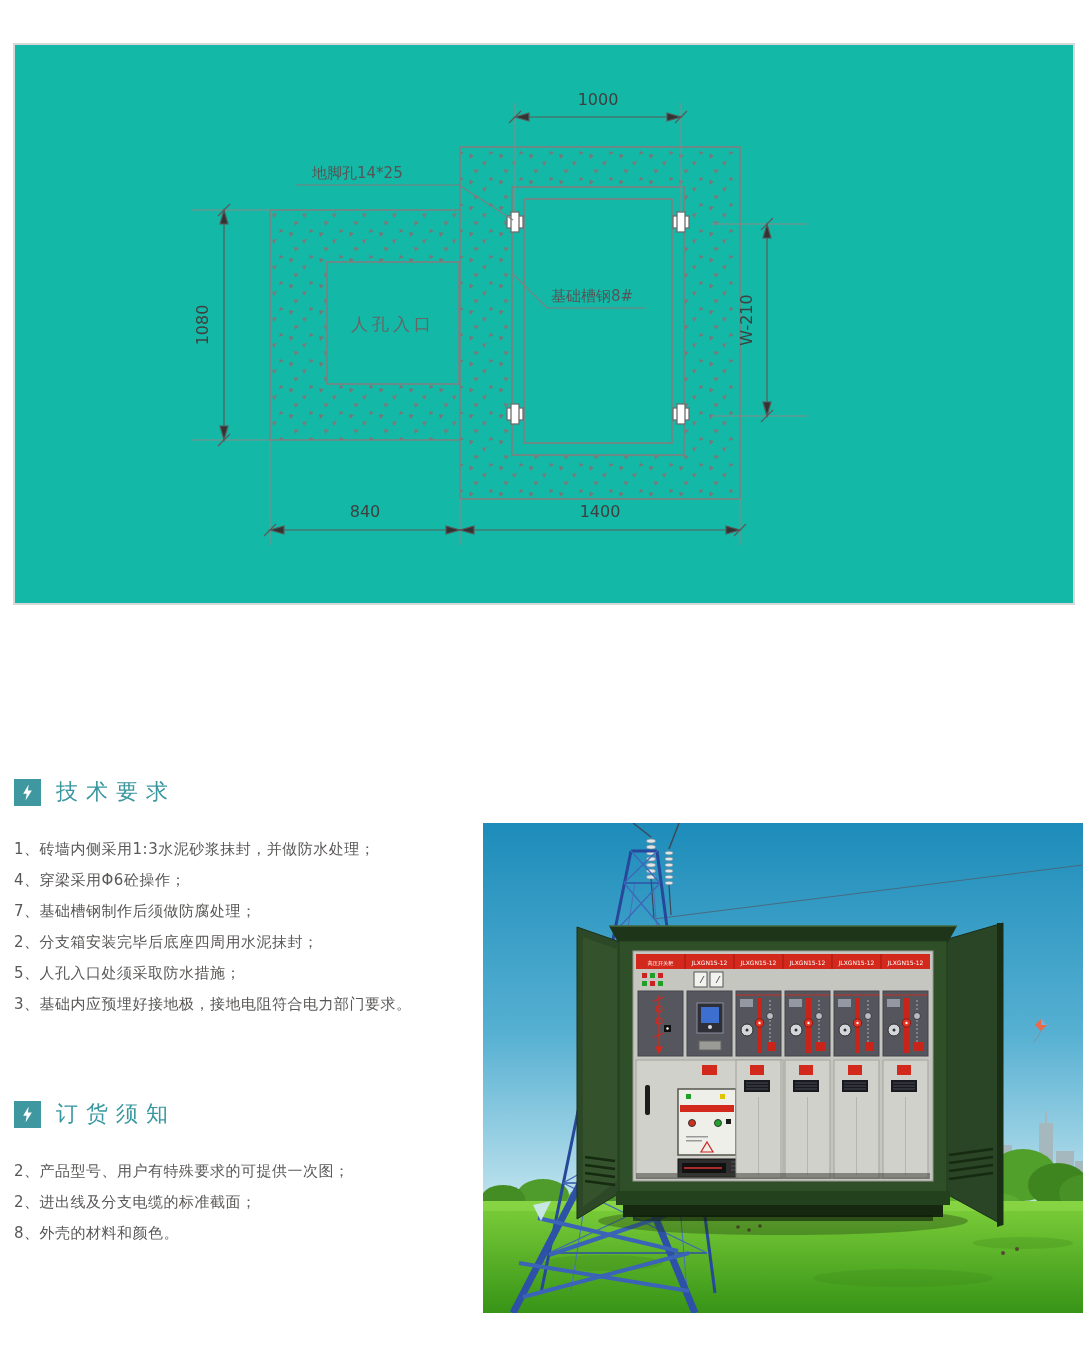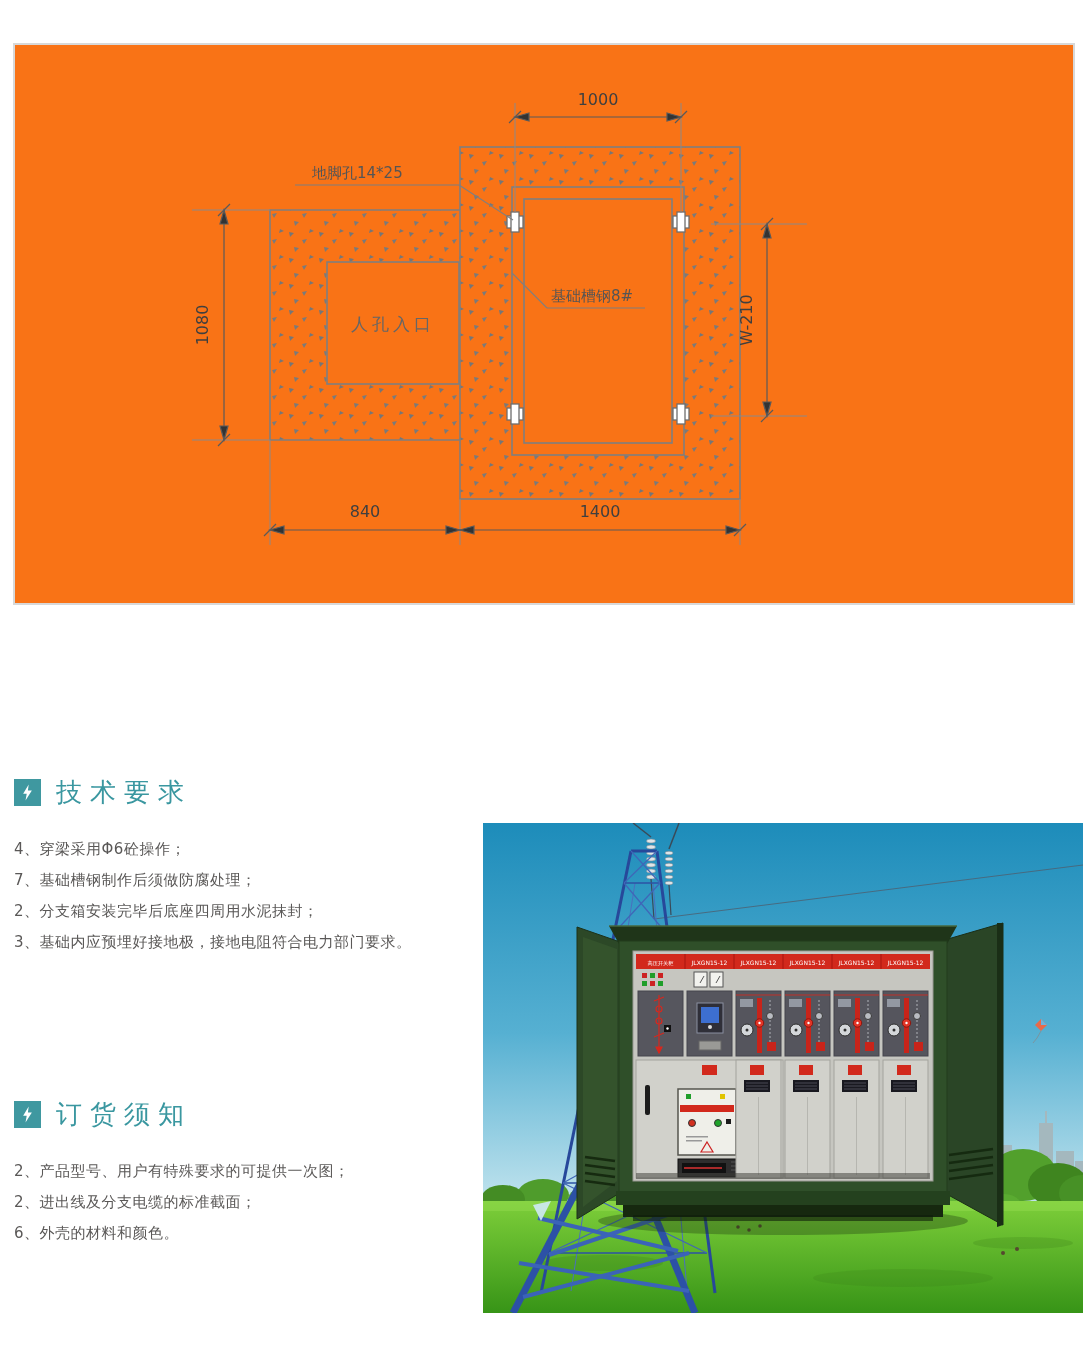--- a/index.html
+++ b/index.html
@@ -1,26 +1,26 @@
 <!DOCTYPE html>
 <html><head>
 <meta charset="utf-8">
 <style>
   html,body{margin:0;padding:0;background:#fff;}
   body{width:1090px;height:1364px;position:relative;font-family:"DejaVu Sans","Liberation Sans",sans-serif;overflow:hidden;}
-  .drawing-panel{position:absolute;left:13px;top:43px;width:1058px;height:558px;border:2px solid #d8d8d8;background:#f97316;}
+  .drawing-panel{position:absolute;left:13px;top:43px;width:1058px;height:558px;border:2px solid #d8d8d8;background:#14b8a6;}
   .drawing-panel svg{display:block;}
   .photo-wrap{position:absolute;left:483px;top:823px;width:600px;height:490px;}
   .info-section{position:absolute;left:14px;width:470px;}
   .tech{top:778px;}
   .order{top:1100px;}
   .sec-head{display:flex;align-items:center;gap:15px;}
   .sec-icon{width:27px;height:27px;background:#3f98a0;display:flex;align-items:center;justify-content:center;flex:0 0 auto;}
   .sec-icon svg{width:19px;height:19px;display:block;}
-  .sec-title{font-size:26px;color:#3a97a0;font-weight:400;letter-spacing:8px;margin:0;line-height:28px;}
+  .sec-title{font-size:22px;color:#3a97a0;font-weight:400;letter-spacing:8px;margin:0;line-height:28px;}
   .sec-list{list-style:none;margin:28px 0 0 0;padding:0;}
   .sec-list li{font-size:15px;color:#5a5857;line-height:31px;letter-spacing:.5px;white-space:nowrap;}
   .dim{font-size:16px;fill:#3f3f3f;}
   .cjk{font-size:15px;fill:#555;}
   .mh{font-size:17px;fill:#666;letter-spacing:4px;}
   .pl{font-size:6px;fill:#fff;text-anchor:middle;}
   .pl0{font-size:5.2px;}
 </style>
 </head>
 <body>
@@ -126,40 +126,42 @@
 <section class="info-section tech">
   <div class="sec-head">
     <span class="sec-icon">
       <svg viewBox="0 0 24 24">
           <polygon points="13.5,2 6.5,13.5 11,13.5 9.5,22 17.5,9.5 12.5,9.5" fill="#ffffff"></polygon>
         </svg>
     </span>
     <h2 class="sec-title">技术要求</h2>
   </div>
   <ul class="sec-list">
+    <li>1、砖墙内侧采用1:3水泥砂浆抹封，并做防水处理；</li>
     <li>4、穿梁采用Φ6砼操作；</li>
     <li>7、基础槽钢制作后须做防腐处理；</li>
     <li>2、分支箱安装完毕后底座四周用水泥抹封；</li>
+    <li>5、人孔入口处须采取防水措施；</li>
     <li>3、基础内应预埋好接地极，接地电阻符合电力部门要求。</li>
   </ul>
 </section>
 
 <section class="info-section order">
   <div class="sec-head">
     <span class="sec-icon">
       <svg viewBox="0 0 24 24">
           <polygon points="13.5,2 6.5,13.5 11,13.5 9.5,22 17.5,9.5 12.5,9.5" fill="#ffffff"></polygon>
         </svg>
     </span>
     <h2 class="sec-title">订货须知</h2>
   </div>
   <ul class="sec-list">
     <li>2、产品型号、用户有特殊要求的可提供一次图；</li>
     <li>2、进出线及分支电缆的标准截面；</li>
-    <li>6、外壳的材料和颜色。</li>
+    <li>8、外壳的材料和颜色。</li>
   </ul>
 </section>
 
 <div class="photo-wrap">
   <svg viewBox="0 0 600 490" width="600" height="490">
     <defs>
       <linearGradient id="sky" x1="0" y1="0" x2="0" y2="1">
         <stop offset="0" stop-color="#1d8cba"></stop>
           <stop offset="0.55" stop-color="#56b0d2"></stop>
           <stop offset="1" stop-color="#c2e4ee"></stop>

